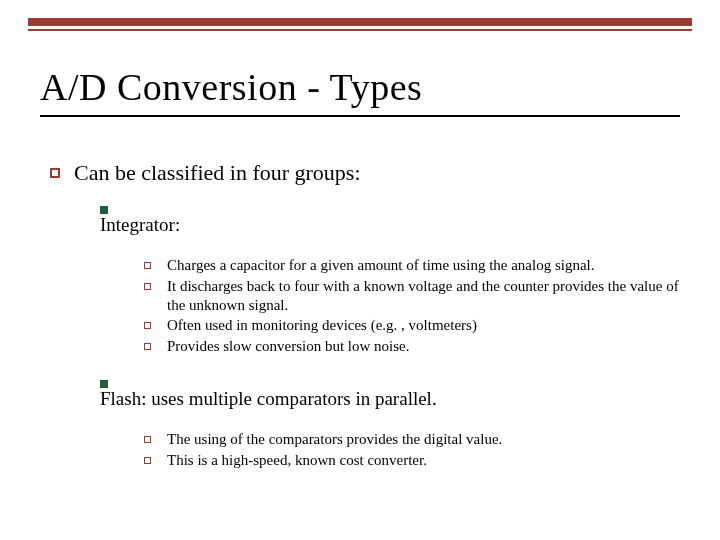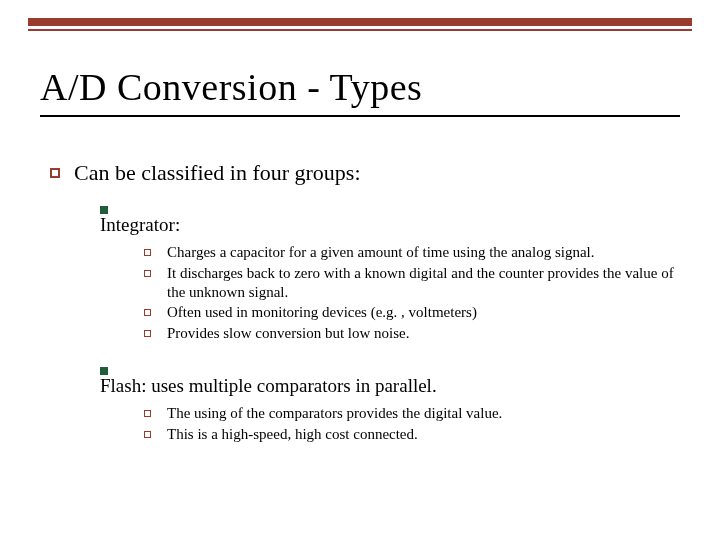--- a/index.html
+++ b/index.html
@@ -12,21 +12,21 @@
   .title { font-size: 38px; font-weight: normal; letter-spacing: 0.5px; }
   .title-rule { height: 2px; background: #000; margin-top: 6px; }
   .body { position: absolute; top: 160px; left: 50px; right: 40px; }
   .lvl1 { display: flex; align-items: flex-start; }
   .lvl1 .bullet-l1 { width: 10px; height: 10px; border: 2px solid #9a3b2f; margin-top: 8px; margin-right: 14px; flex: none; }
   .lvl1 .text-l1 { font-size: 22px; }
   .lvl2-wrap { margin-left: 50px; margin-top: 12px; }
   .lvl2 { display: flex; align-items: flex-start; margin-bottom: 4px; flex-direction: column; }
   .lvl2 .bullet-l2 { width: 8px; height: 8px; background: #215c3b; margin-top: 8px; margin-right: 14px; flex: none; }
   .lvl2 .text-l2 { font-size: 19px; }
-  .lvl3-wrap { margin-left: 44px; margin-top: 7px; margin-bottom: 16px; }
+  .lvl3-wrap { margin-left: 44px; margin-top: 20px; margin-bottom: 16px; }
   .lvl3 { display: flex; align-items: flex-start; margin-bottom: 2px; }
   .lvl3 .bullet-l3 { width: 7px; height: 7px; border: 1.5px solid #9a3b2f; margin-top: 6px; margin-right: 16px; flex: none; }
   .lvl3 .text-l3 { font-size: 15px; line-height: 1.25; }
 </style>
 </head>
 <body>
 
 <div class="slide">
   <div class="top-bars">
     <div class="bar-thick"></div>
@@ -51,21 +51,21 @@
         <div class="bullet-l2"></div>
         <div class="text-l2">Integrator:</div>
       </div>
       <div class="lvl3-wrap">
         <div class="lvl3">
           <div class="bullet-l3"></div>
           <div class="text-l3">Charges a capacitor for a given amount of time using the analog signal.</div>
         </div>
         <div class="lvl3">
           <div class="bullet-l3"></div>
-          <div class="text-l3">It discharges back to zero with a known digital and the counter provides the value of the unknown signal.</div>
+          <div class="text-l3">It discharges back to four with a known voltage and the counter provides the value of the unknown signal.</div>
         </div>
         <div class="lvl3">
           <div class="bullet-l3"></div>
           <div class="text-l3">Often used in monitoring devices (e.g. , voltmeters)</div>
         </div>
         <div class="lvl3">
           <div class="bullet-l3"></div>
           <div class="text-l3">Provides slow conversion but low noise.</div>
         </div>
       </div>
@@ -74,19 +74,19 @@
         <div class="bullet-l2"></div>
         <div class="text-l2">Flash: uses multiple comparators in parallel.</div>
       </div>
       <div class="lvl3-wrap">
         <div class="lvl3">
           <div class="bullet-l3"></div>
           <div class="text-l3">The using of the comparators provides the digital value.</div>
         </div>
         <div class="lvl3">
           <div class="bullet-l3"></div>
-          <div class="text-l3">This is a high-speed, high cost connected.</div>
+          <div class="text-l3">This is a high-speed, known cost converter.</div>
         </div>
       </div>
 
     </div>
   </div>
 </div>
 
 </body></html>

